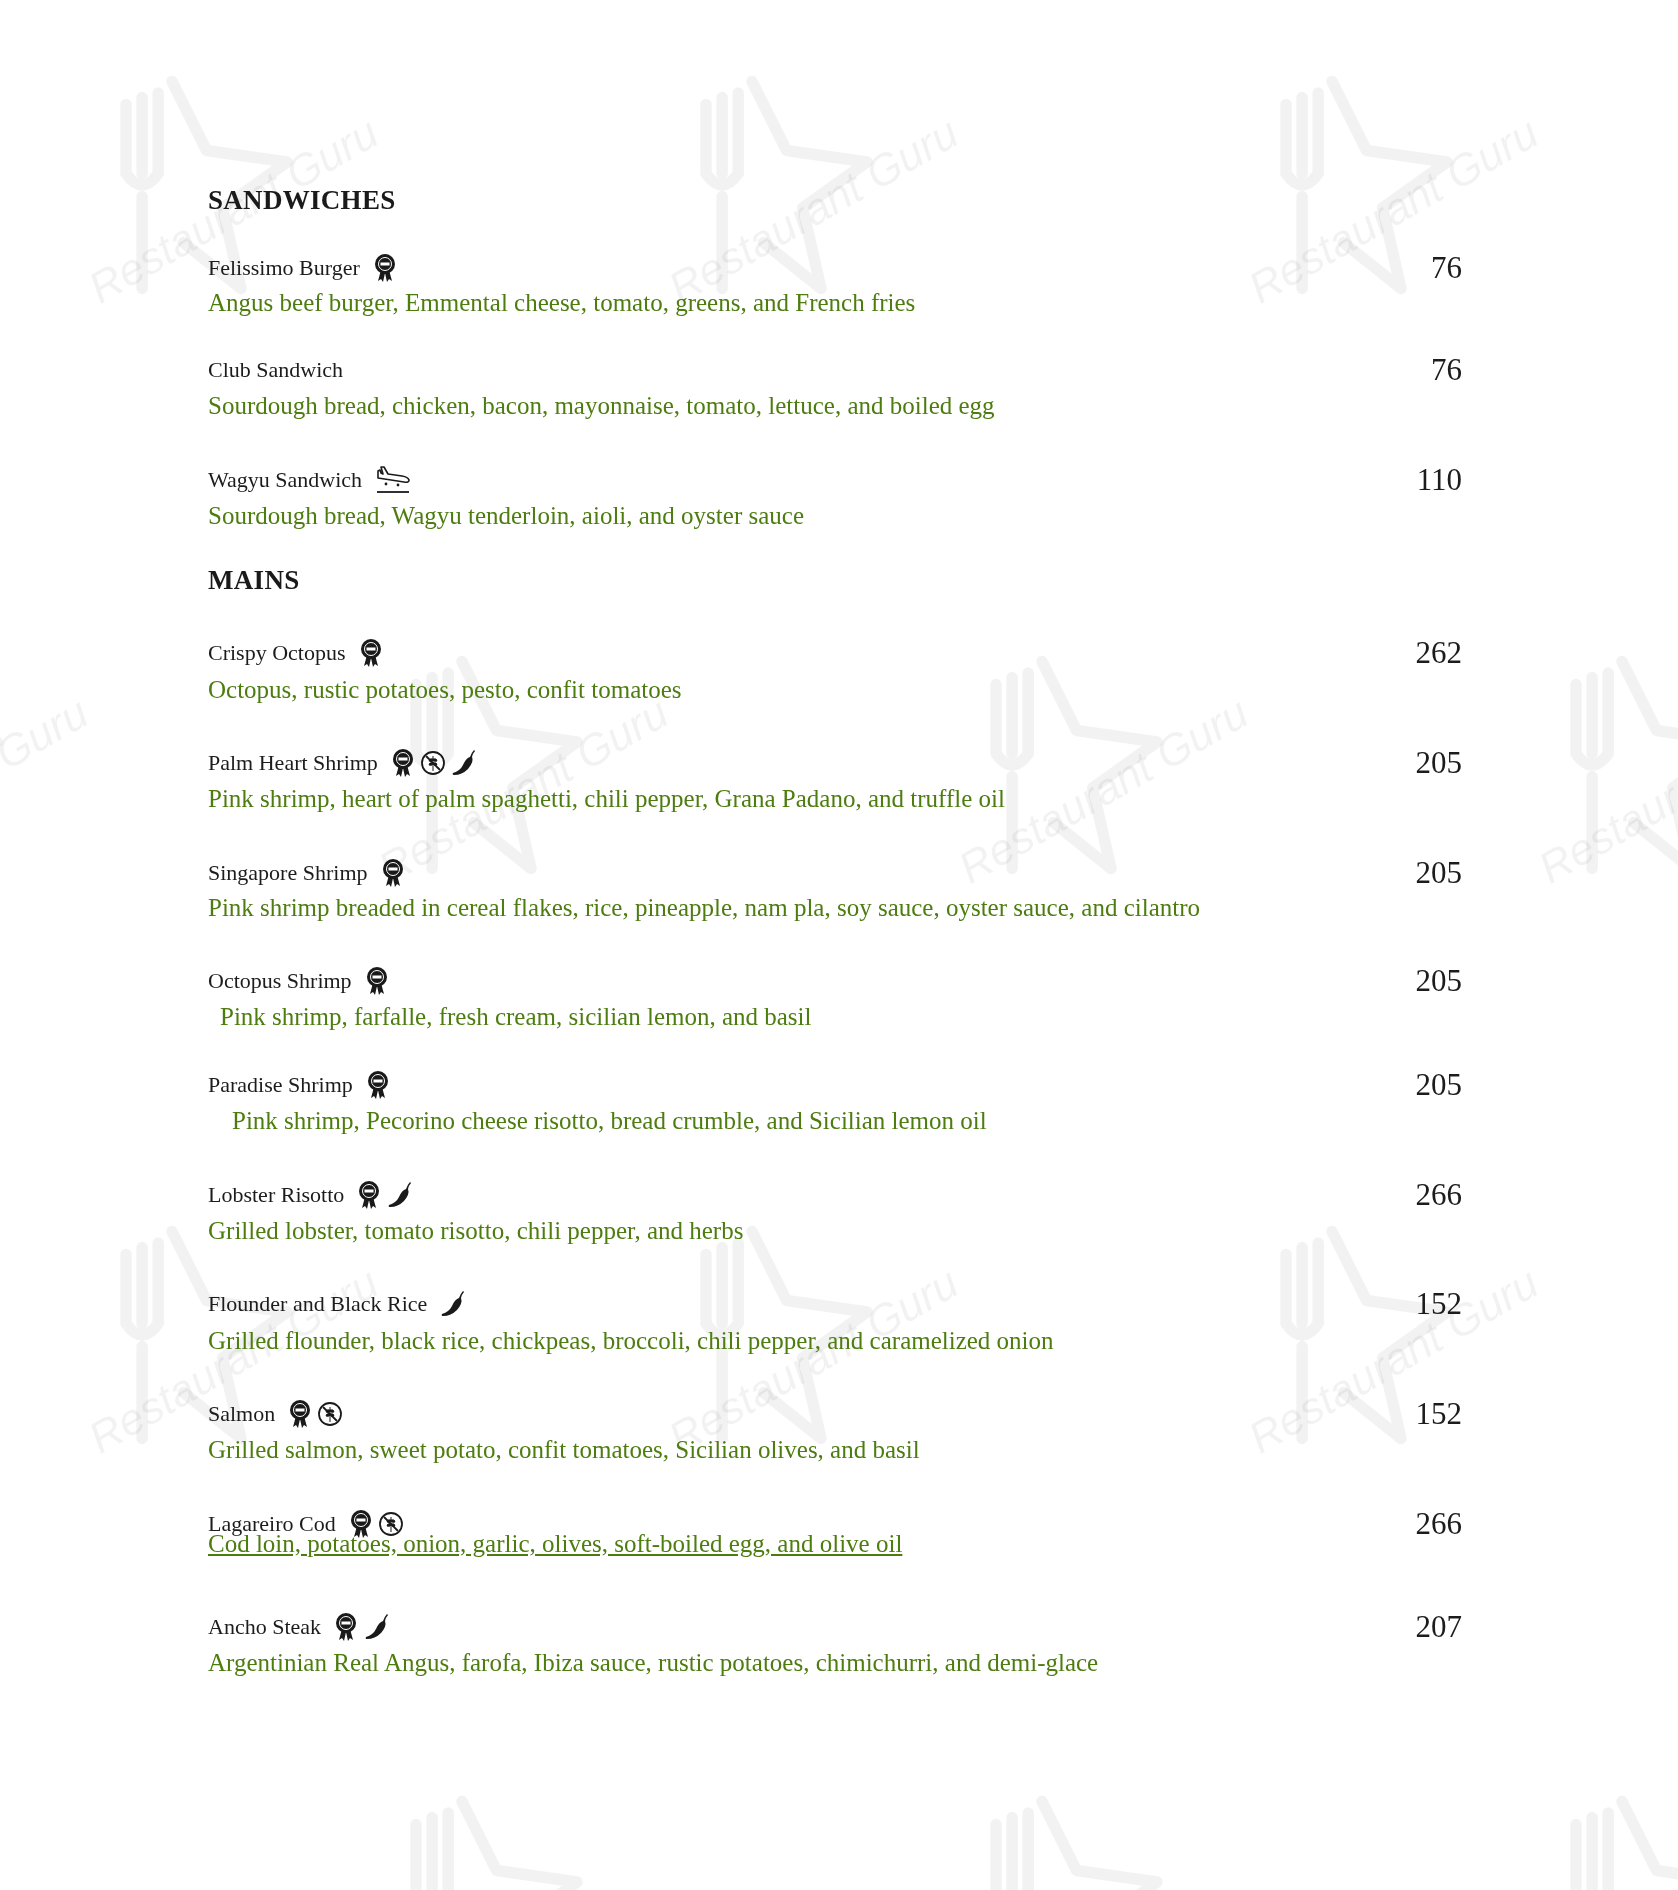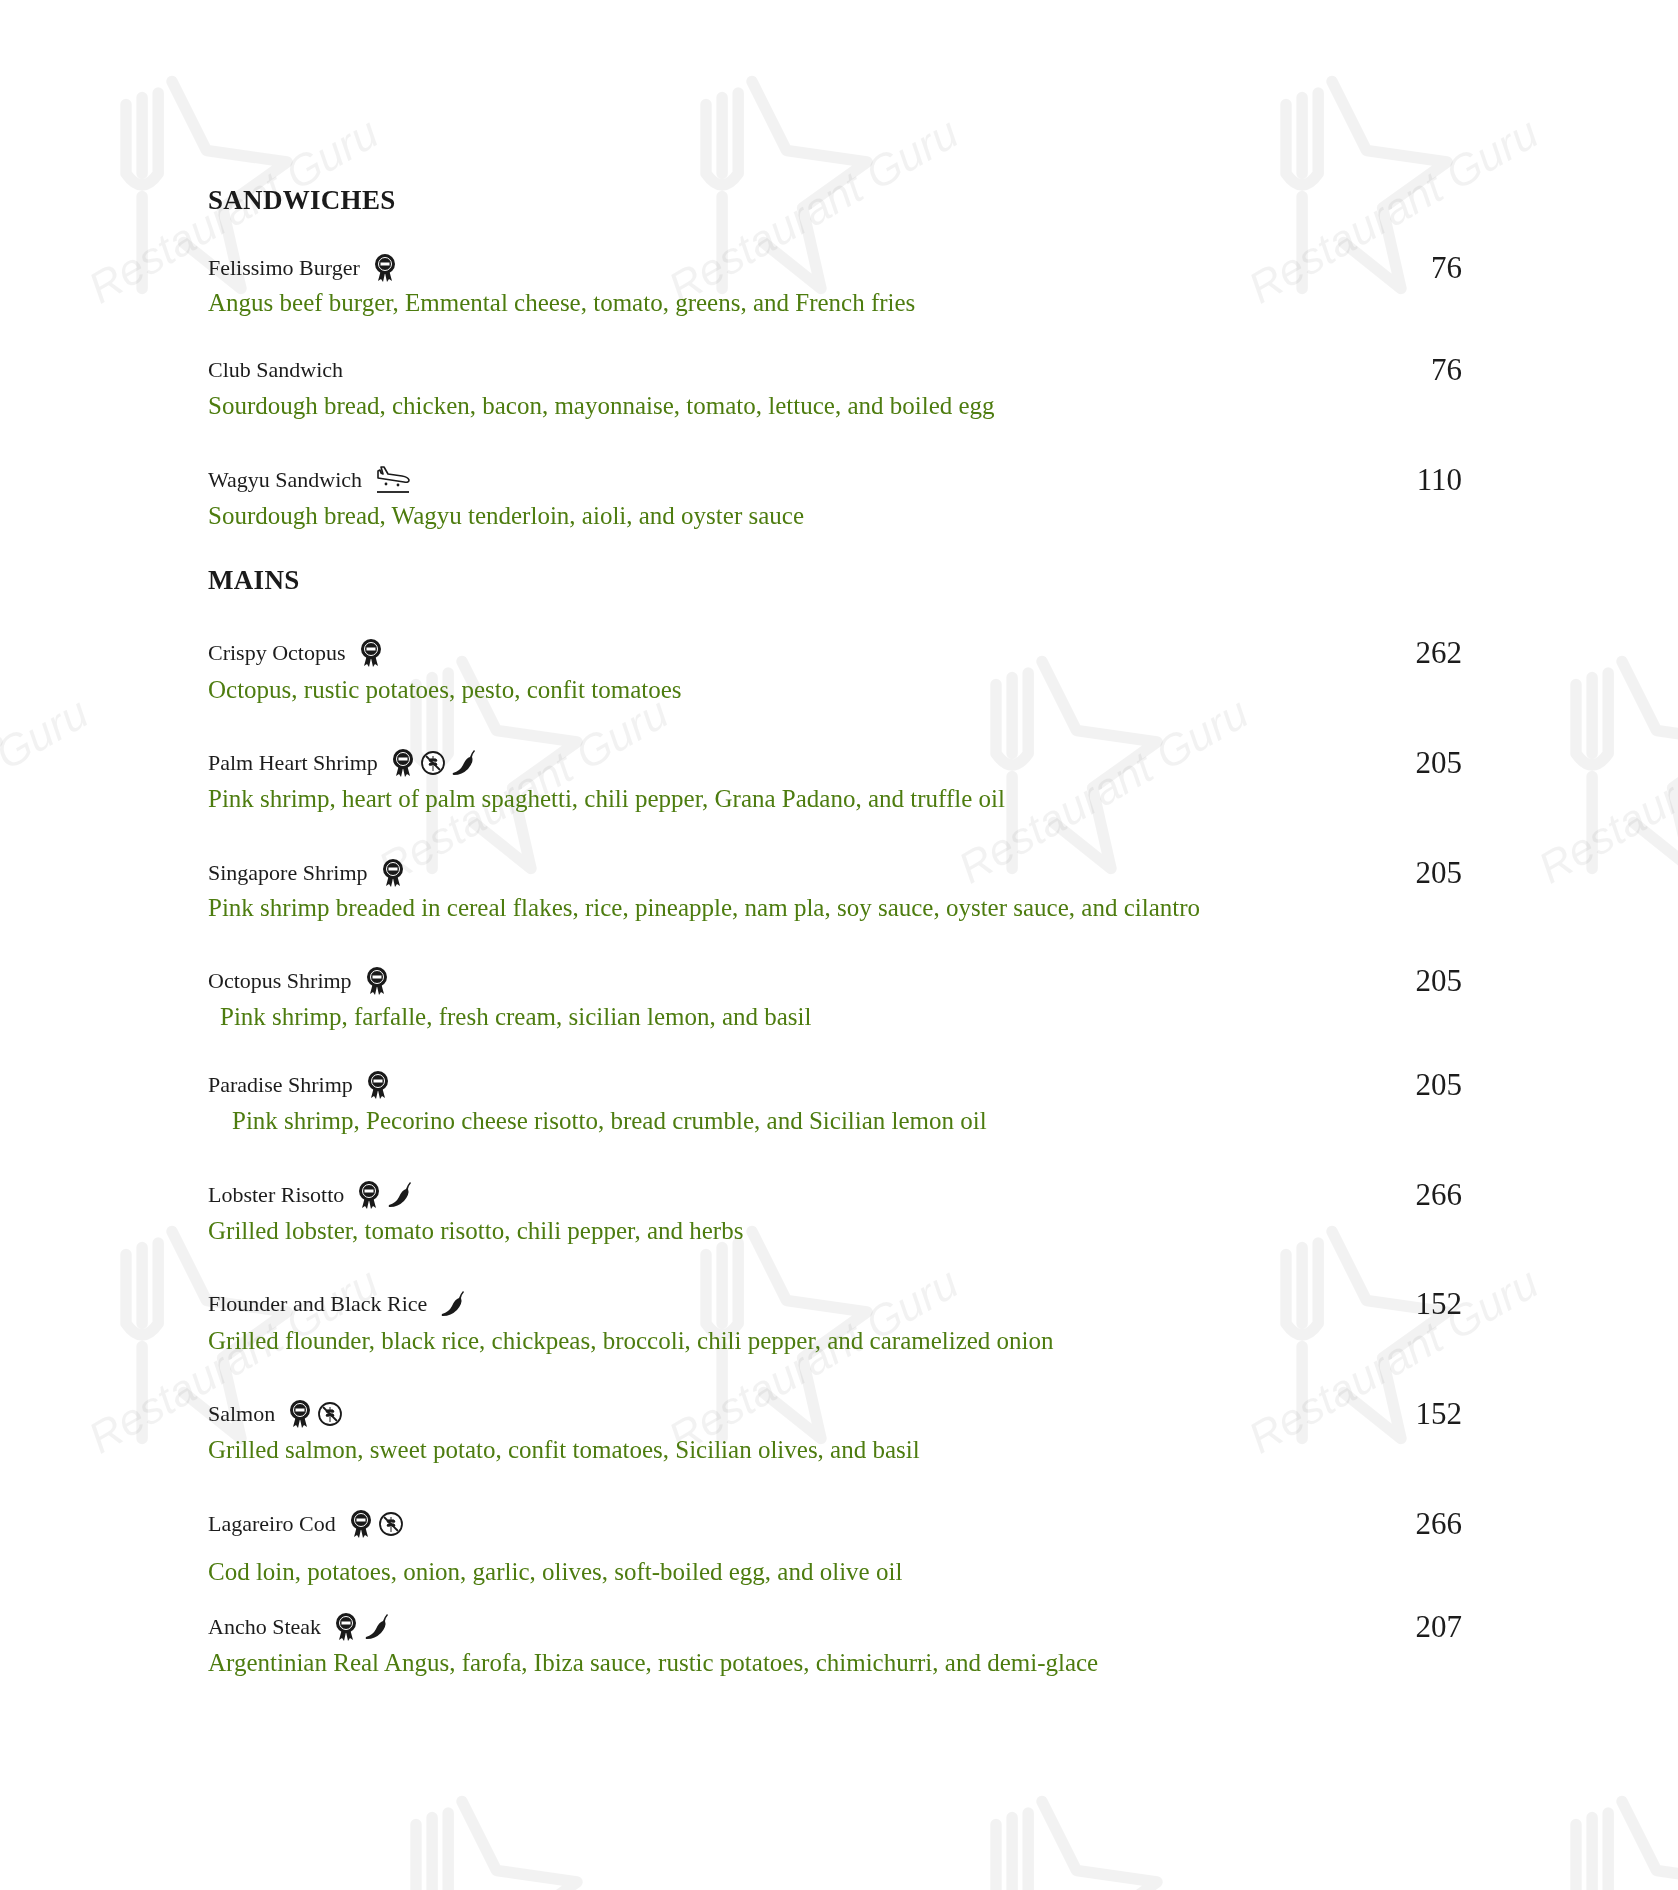--- a/index.html
+++ b/index.html
@@ -351,21 +351,21 @@
   <span class="icon">
     <svg viewBox="0 0 26 30">
               <circle cx="13" cy="15" r="11" fill="#fff" stroke="#1a1a1a" stroke-width="1.8"></circle>
               <path d="M13 8 L13 23 M13 11 Q9 10 9 13 Q12 14 13 12 M13 11 Q17 10 17 13 Q14 14 13 12 M13 15 Q9 14 9 17 Q12 18 13 16 M13 15 Q17 14 17 17 Q14 18 13 16" fill="#1a1a1a" stroke="#1a1a1a" stroke-width="1"></path>
               <path d="M6 8 L20 22" stroke="#1a1a1a" stroke-width="1.8"></path>
             </svg>
   </span>
 </span>
         <span class="price">266</span>
       </div>
-    <div class="item-desc" style="top:48px;">Cod loin, potatoes, onion, garlic, olives, soft-boiled egg, and olive oil</div>
+    <div class="item-desc" style="top:20px;text-decoration:underline;">Cod loin, potatoes, onion, garlic, olives, soft-boiled egg, and olive oil</div>
   </div>
 
   <div class="item" style="top:1627px;">
     <div class="item-row">
         <span class="item-name">Ancho Steak</span>
         <span class="icons">
   <span class="icon">
     <svg viewBox="0 0 26 30">
               <path d="M9 17 L6 28 L9 26 L11 29 L13 20 Z M17 17 L20 28 L17 26 L15 29 L13 20 Z" fill="#1a1a1a"></path>
               <circle cx="13" cy="11" r="10" fill="#1a1a1a"></circle>

